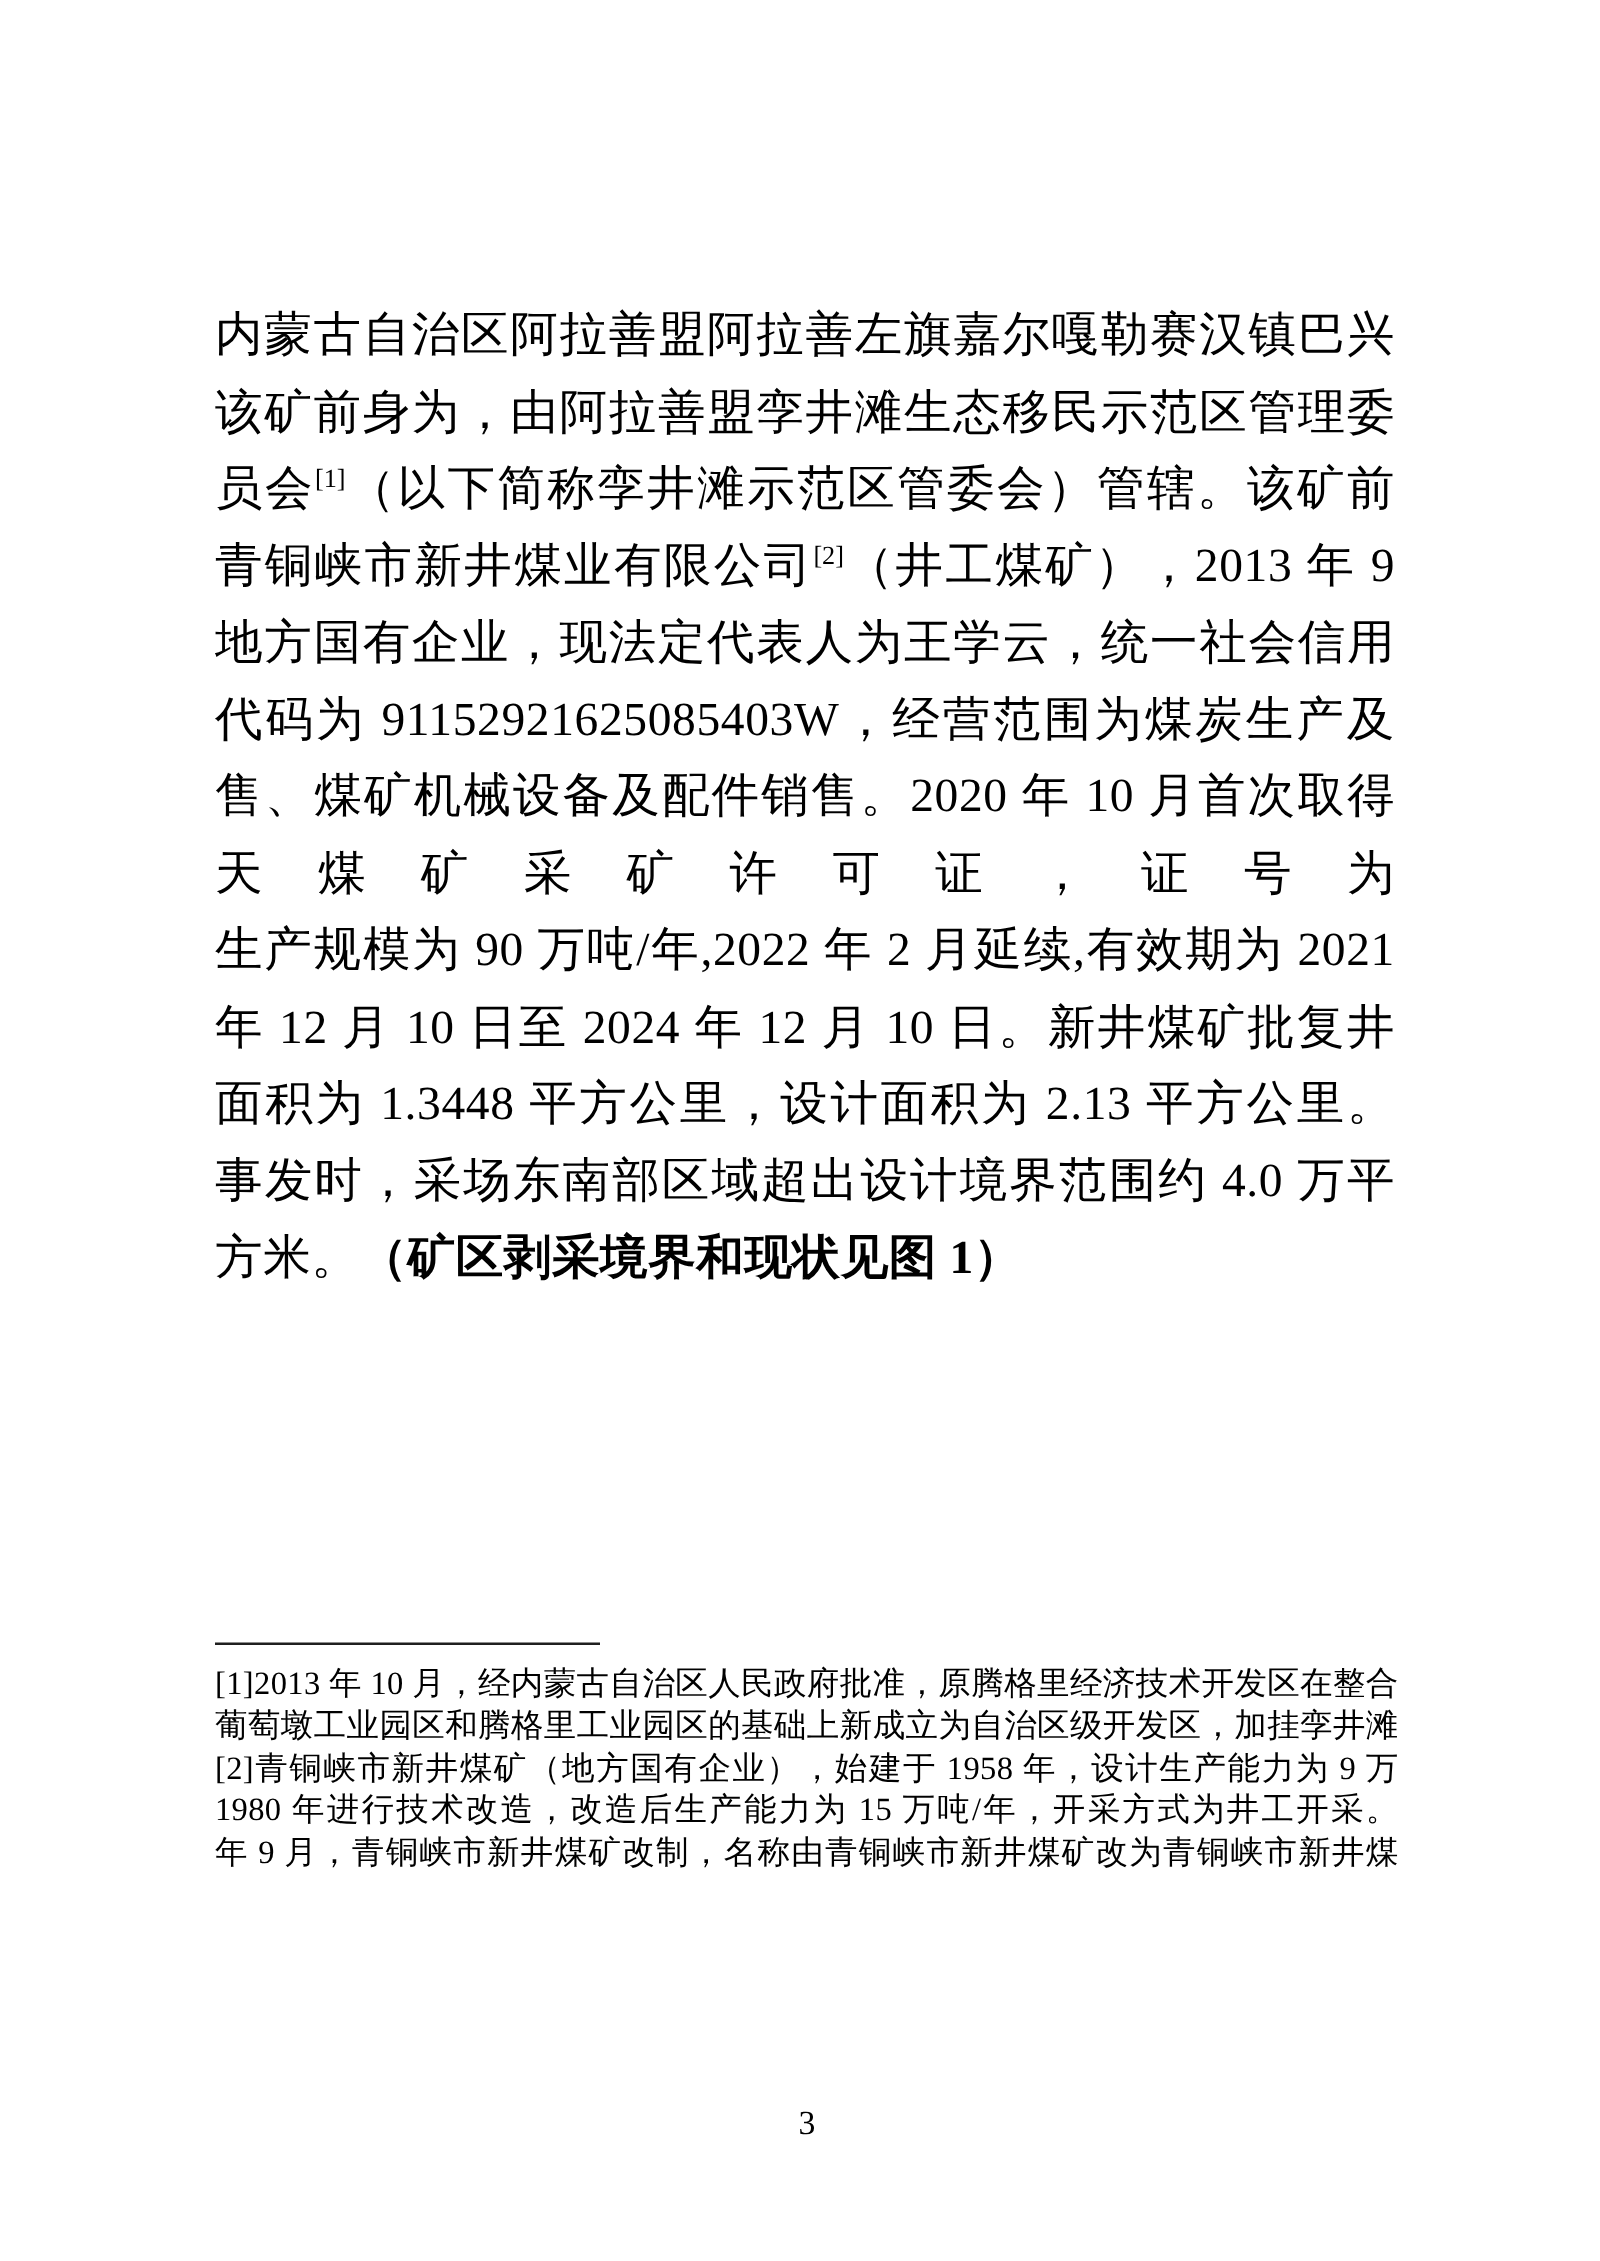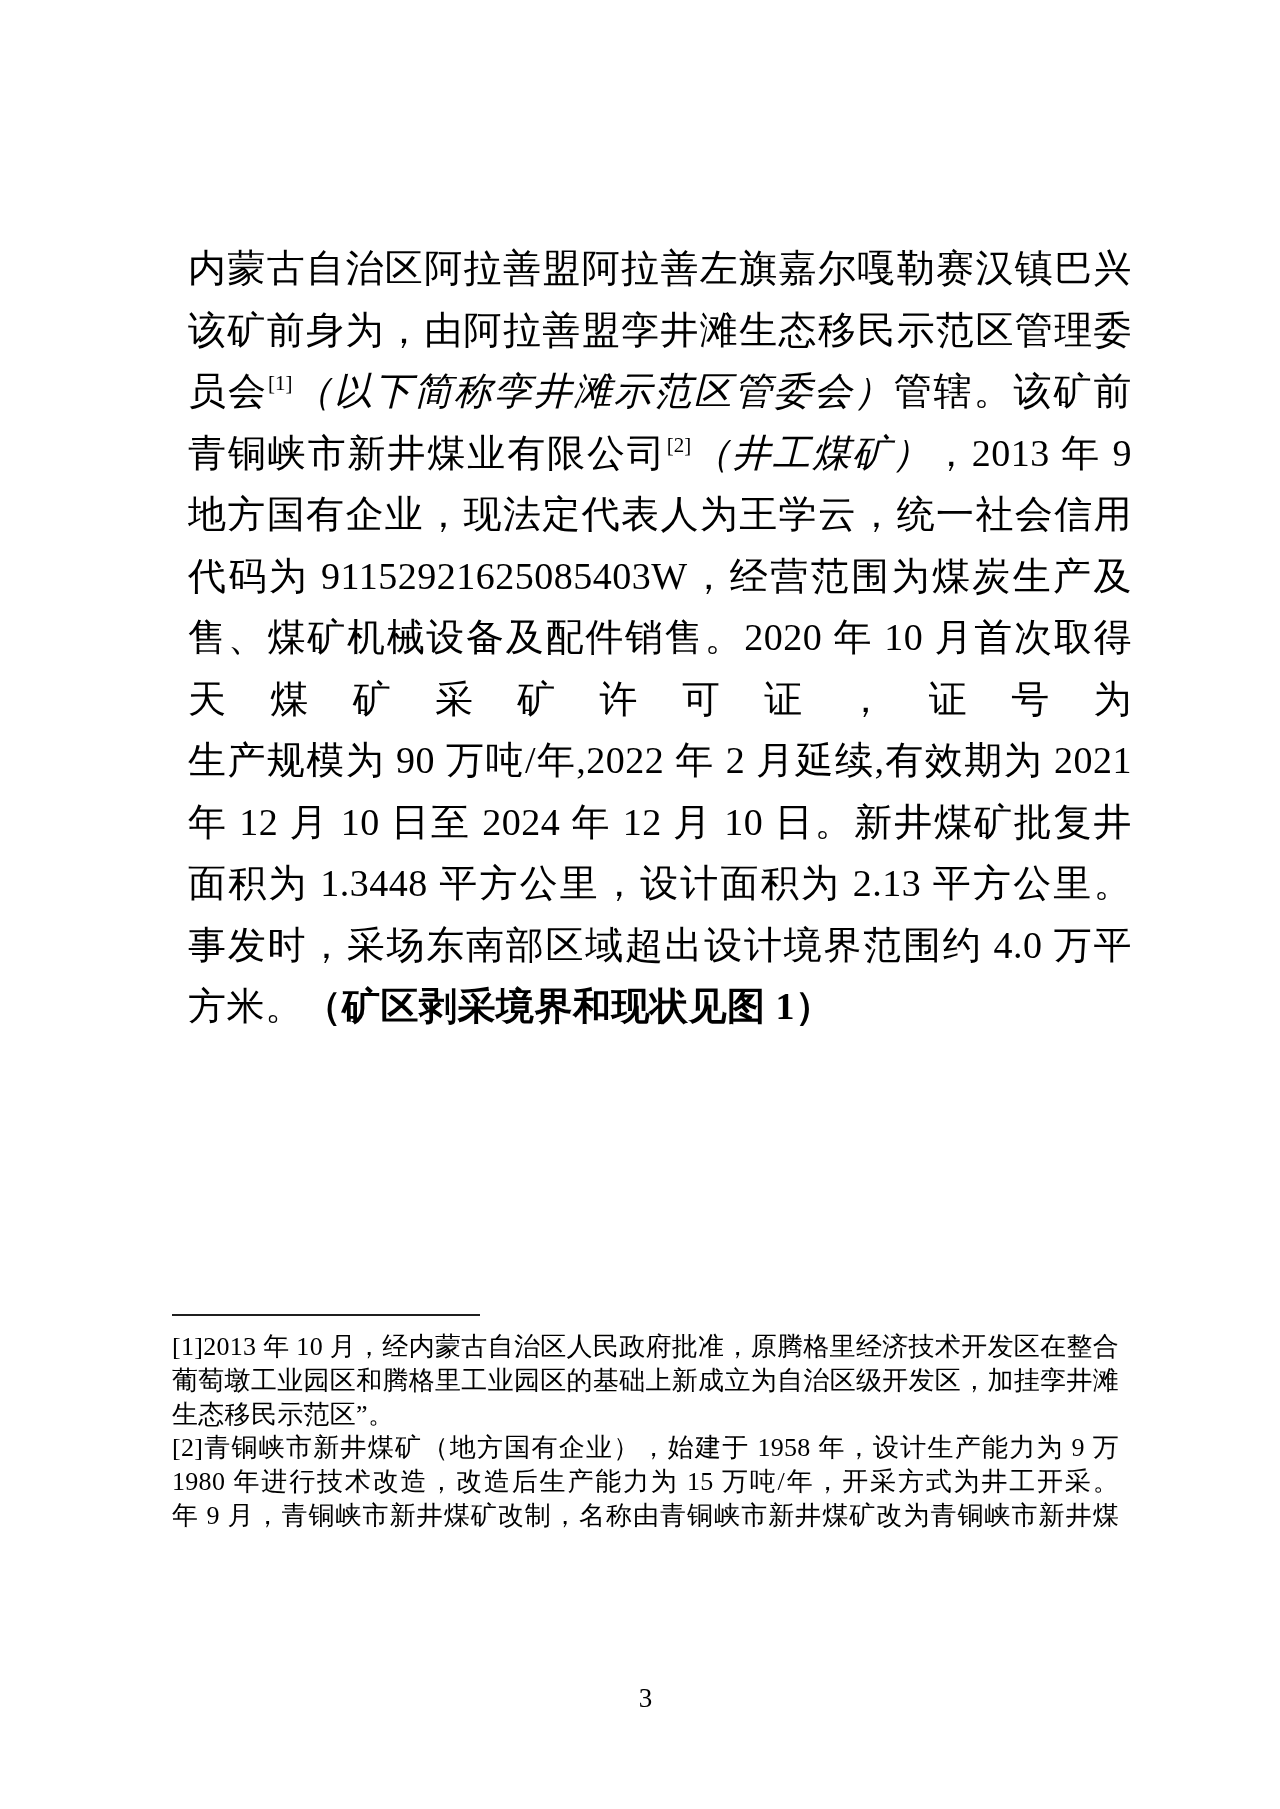--- a/index.html
+++ b/index.html
@@ -9,37 +9,37 @@
     height: 1809px;
     background: #ffffff;
     margin: 0 auto;
     overflow: hidden;
     font-family: "Liberation Serif", "DejaVu Serif", serif;
     color: #000000;
   }
   
   .body-text {
     position: absolute;
-    left: 188px;
+    left: 172px;
     top: 238px;
     width: 944px;
   }
   .bl {
     height: 61.5px;
     line-height: 61.5px;
     font-size: 38px;
     text-align: justify;
     text-align-last: justify;
     letter-spacing: 0.5px;
     overflow: hidden;
   }
   .bl.lastline {
     text-align-last: left;
   }
-  .kai  { font-style: italic; }
+  .kai  { }
   .kaib { font-weight: 700; }
   sup.fnref {
     font-size: 21px;
     vertical-align: super;
     line-height: 0;
     letter-spacing: 0;
   }
   
   .fn-sep {
     position: absolute;
@@ -101,21 +101,20 @@
     <div class="bl lastline">
       <span>方米。</span><span class="kaib">（矿区剥采境界和现状见图 1）</span>
     </div>
   </div>
 
   <div class="fn-sep"></div>
 
   <div class="footnotes">
     <div class="fl">[1]2013 年 10 月，经内蒙古自治区人民政府批准，原腾格里经济技术开发区在整合原</div>
     <div class="fl">葡萄墩工业园区和腾格里工业园区的基础上新成立为自治区级开发区，加挂孪井滩生</div>
-    <div class="fl lastline">生态移民示范区”。</div>
     <div class="fl">[2]青铜峡市新井煤矿（地方国有企业），始建于 1958 年，设计生产能力为 9 万吨/年。</div>
     <div class="fl">1980 年进行技术改造，改造后生产能力为 15 万吨/年，开采方式为井工开采。1999</div>
     <div class="fl">年 9 月，青铜峡市新井煤矿改制，名称由青铜峡市新井煤矿改为青铜峡市新井煤业有</div>
   </div>
 
   <div class="page-number">3</div>
 
 </div>
 
 </body></html>

